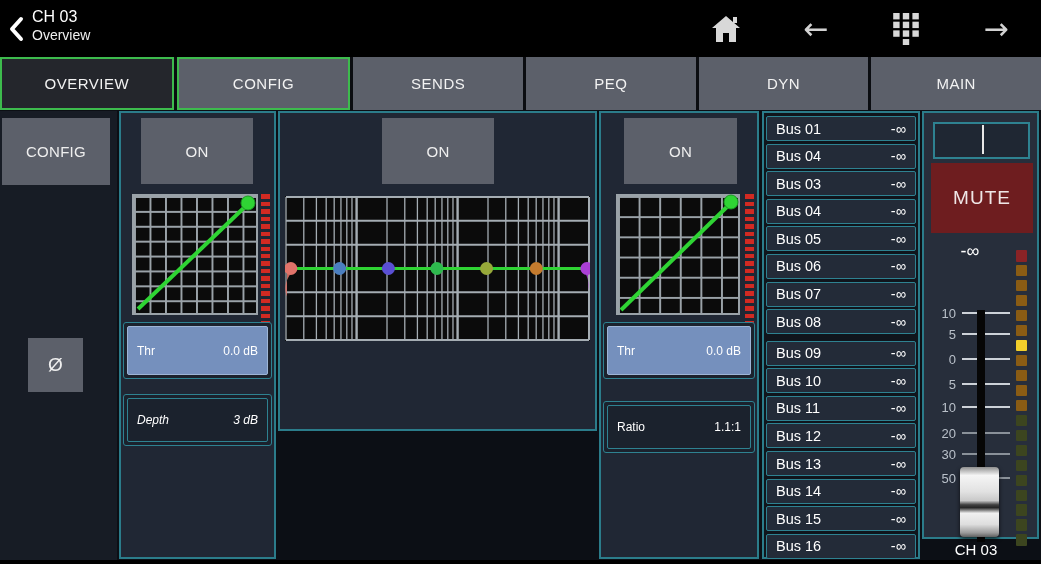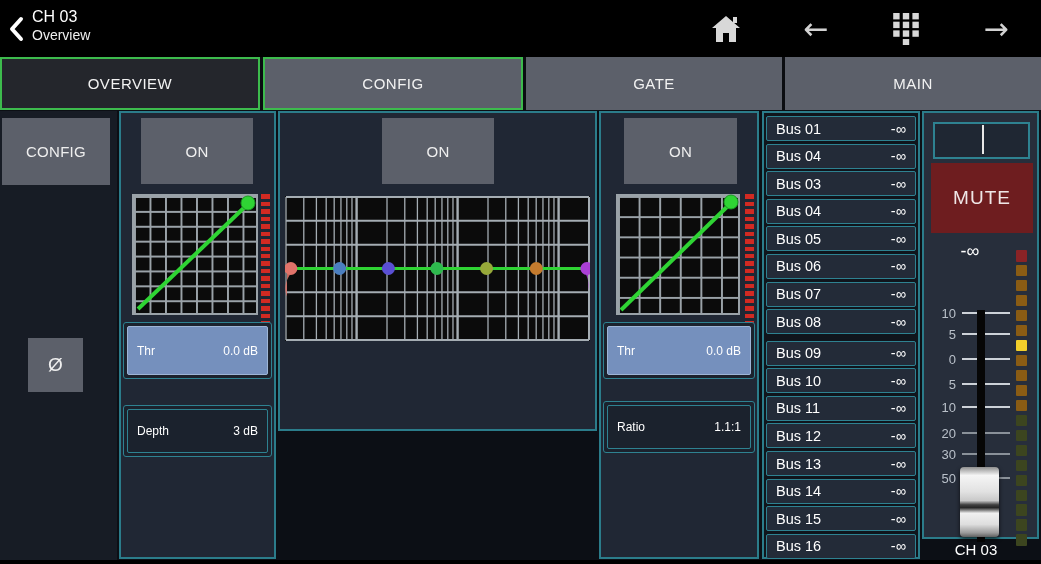--- a/index.html
+++ b/index.html
@@ -113,21 +113,23 @@
           </g>
         </svg>
       </div>
       <div class="icon-btn nav-arrow">→</div>
     </div>
   </div>
 
   <div id="tab-bar">
       <div class="tab selected">OVERVIEW</div>
       <div class="tab highlighted">CONFIG</div>
-      <div class="tab">GATE</div>
+      <div class="tab">SENDS</div>
+      <div class="tab">PEQ</div>
+      <div class="tab">DYN</div>
       <div class="tab">MAIN</div>
     </div>
 
   <div id="content">
 
     <div id="config-col">
       <div class="gray-btn" style="left:2px;top:7px;width:108px;height:67px;">CONFIG</div>
       <div class="gray-btn" id="phase-btn" style="left:28px;top:227px;width:55px;height:54px;">Ø</div>
     </div>
 
@@ -139,21 +141,21 @@
           <circle cx="116" cy="9" r="7" fill="#2fd434" stroke="#1b9a24" stroke-width="1"></circle>
         </svg>
       </div>
       <div class="red-strip" style="left:140px;top:81px;height:130px;"></div>
       <div class="field" style="left:2px;top:209px;width:149px;height:57px;">
         <div class="field-inner selected">
           <span>Thr</span>
           <span>0.0 dB</span>
         </div>
       </div>
-      <div class="field" style="left:2px;top:292px;width:149px;height:52px;">
+      <div class="field" style="left:2px;top:281px;width:149px;height:52px;font-style:italic;">
         <div class="field-inner">
           <span>Depth</span>
           <span>3 dB</span>
         </div>
       </div>
     </div>
 
     <div class="panel" style="left:278px;top:1px;width:319px;height:320px;">
       <div class="gray-btn" style="left:102px;top:5px;width:112px;height:66px;">ON</div>
       <div style="position:absolute;left:5px;top:83px;width:305px;height:145px;background:#0b0b0b;">

